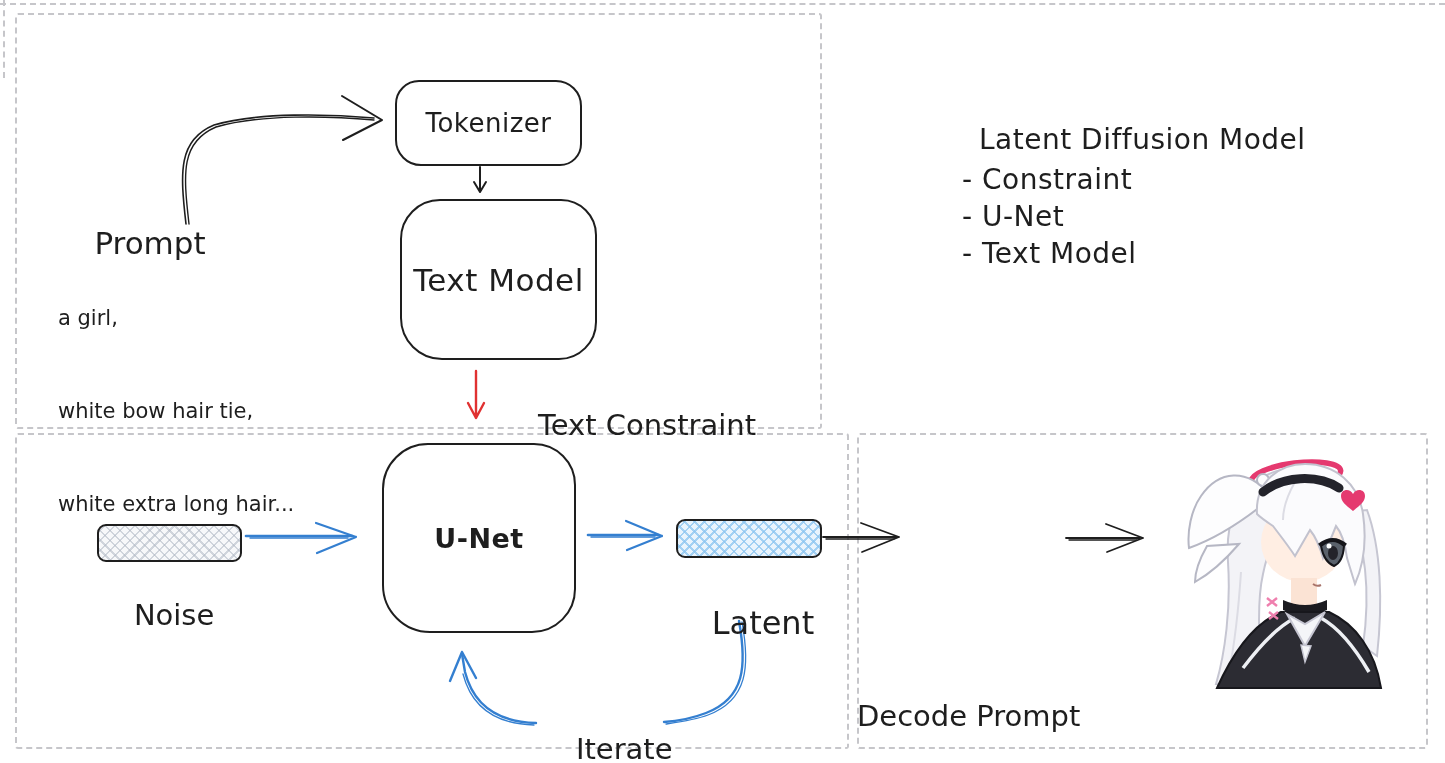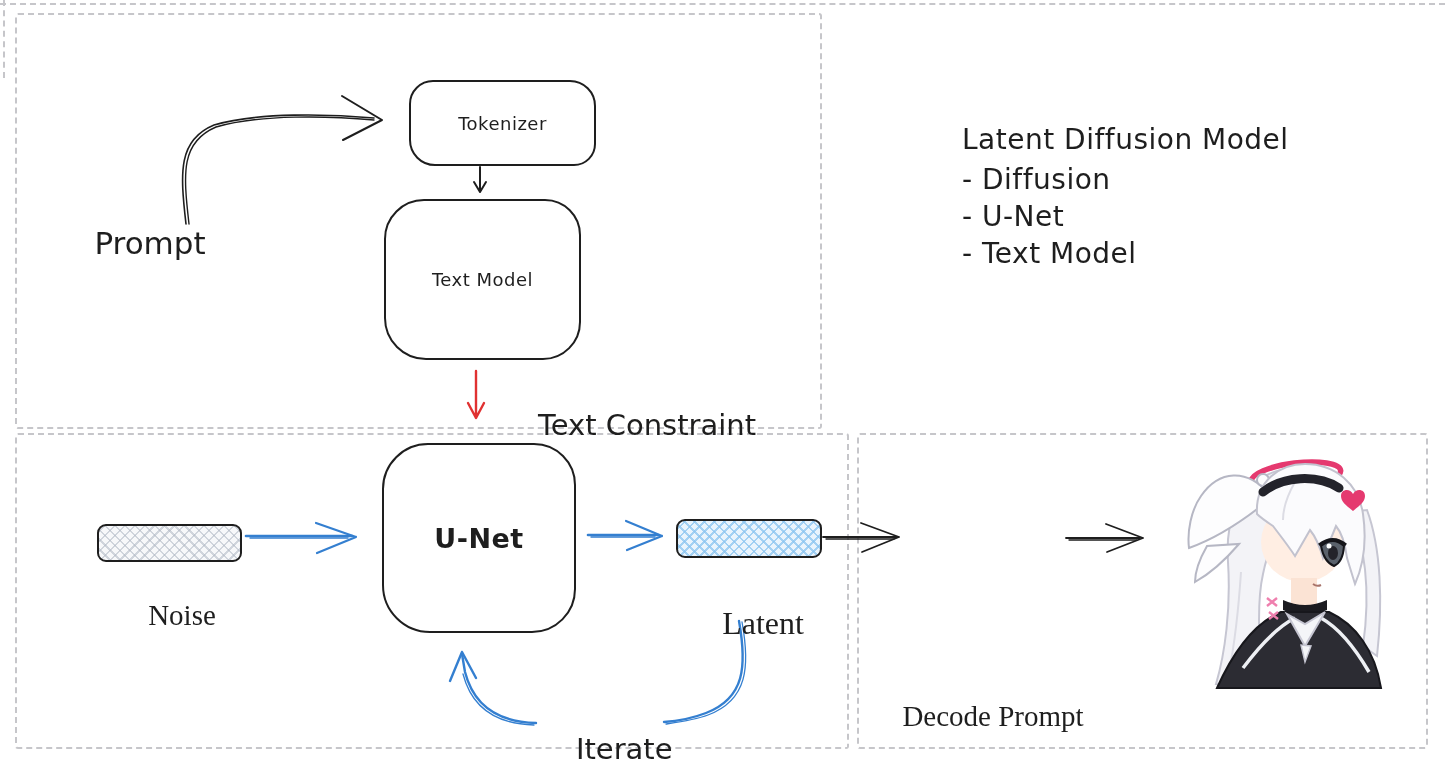--- a/index.html
+++ b/index.html
@@ -30,27 +30,27 @@
     border-radius:9px;
   }
   .chip.latent-fill{
     background:
       repeating-linear-gradient(45deg, rgba(140,197,240,.75) 0 1.8px, transparent 1.8px 7px),
       repeating-linear-gradient(-45deg, rgba(140,197,240,.75) 0 1.8px, transparent 1.8px 7px),
       #e9f4fd;
     border-radius:9px;
   }
   .lbl{position:absolute;white-space:pre;line-height:1.25;}
-  .center{text-align:center;font-family:Liberation Serif, serif;}
+  .center{text-align:left;}
   svg.overlay{position:absolute;left:0;top:0;pointer-events:none;}
   .ink{stroke:var(--ink);fill:none;stroke-linecap:round;stroke-linejoin:round;}
   .blu{stroke:var(--blue);fill:none;stroke-linecap:round;stroke-linejoin:round;}
   .rd{stroke:var(--red);fill:none;stroke-linecap:round;stroke-linejoin:round;}
   .legend{position:absolute;left:962px;top:121px;font-size:28px;line-height:37px;letter-spacing:.5px;}
-  .legend .t{margin-bottom:3px;}
+  .legend .t{margin-bottom:3px;margin-left:17px;}
 </style>
 </head>
 <body>
 
 <div id="canvas">
 
   <div class="edge-top"></div>
   <div class="edge-left"></div>
 
   <div class="dashed" style="left:15px;top:13px;width:803px;height:412px;"></div>
@@ -99,35 +99,40 @@
 
     <g>
       <path class="blu" stroke-width="2.4" d="M 739,621 C 747,666 745,698 706,713 C 693,718 679,721 664,722"></path>
       <path class="blu" stroke-width="1.3" d="M 742,622 C 750,666 748,700 708,715 C 695,720 680,722 666,724"></path>
       <path class="blu" stroke-width="2.4" d="M 536,723 C 499,722 474,707 465,672 L 462,654"></path>
       <path class="blu" stroke-width="1.3" d="M 534,725 C 497,724 472,709 463,674"></path>
       <path class="blu" stroke-width="2.4" d="M 450,681 L 462,652 M 476,678 L 462,652"></path>
     </g>
   </svg>
 
-  <div class="node" style="left:409px;top:80px;width:183px;height:82px;border-radius:24px 26px 22px 26px;font-size:18px;text-align:right;">
+  <div class="node" style="left:395px;top:80px;width:183px;height:82px;border-radius:24px 26px 22px 26px;font-size:26px;text-align:right;">
     <span>Tokenizer</span>
   </div>
-  <div class="node" style="left:384px;top:199px;width:193px;height:157px;border-radius:40px 36px 38px 42px;font-size:18px;text-align:right;">
+  <div class="node" style="left:400px;top:199px;width:193px;height:157px;border-radius:40px 36px 38px 42px;font-size:31px;text-align:right;">
     <span>Text Model</span>
   </div>
   <div class="node" style="left:382px;top:443px;width:190px;height:186px;border-radius:46px 42px 44px 48px;font-size:27px;font-weight:bold;">
     <span>U-Net</span>
   </div>
 
   <div class="chip noise-fill" style="left:97px;top:524px;width:141px;height:34px;"></div>
   <div class="chip latent-fill" style="left:676px;top:519px;width:142px;height:35px;"></div>
 
   <div class="lbl" style="left:55px;top:185px;font-size:31px;">
     <span>Prompt</span>
+  </div>
+  <div class="lbl" style="left:58px;top:241px;font-size:21px;line-height:31px;">
+    <div>a girl,</div>
+    <div>white bow hair tie,</div>
+    <div>white extra long hair...</div>
   </div>
 
   <div class="lbl" style="left:501px;top:371px;font-size:29px;">
     <span>Text Constraint</span>
   </div>
 
   <div class="lbl center" style="left:97px;top:561px;width:141px;font-size:29px;">
     <span>Noise</span>
   </div>
   <div class="lbl center" style="left:671px;top:563px;width:152px;font-size:32px;">
@@ -137,21 +142,21 @@
     <span>Iterate</span>
   </div>
 
   <div class="lbl center" style="left:857px;top:621px;width:272px;font-size:29px;line-height:38px;">
     <div>Decode Prompt</div>
     
   </div>
 
   <div class="legend">
     <div class="t">Latent Diffusion Model</div>
-    <div>- Diffusion</div>
+    <div>- Constraint</div>
     <div>- U-Net</div>
     <div>- Text Model</div>
   </div>
 
   <div style="position:absolute;left:1183px;top:450px;width:200px;height:240px;">
     <svg width="200" height="240" viewBox="0 0 200 240">
 
       <ellipse cx="113" cy="26" rx="45" ry="13" transform="rotate(-7 113 26)" fill="none" stroke="#e5396f" stroke-width="5.5"></ellipse>
 
       <path d="M 98,20 C 56,30 42,68 45,112 C 48,158 42,204 33,234 L 80,238 C 75,188 74,150 80,124 C 85,100 92,84 102,74 Z" fill="#f3f3f7" stroke="#c6c6d2" stroke-width="2"></path>

